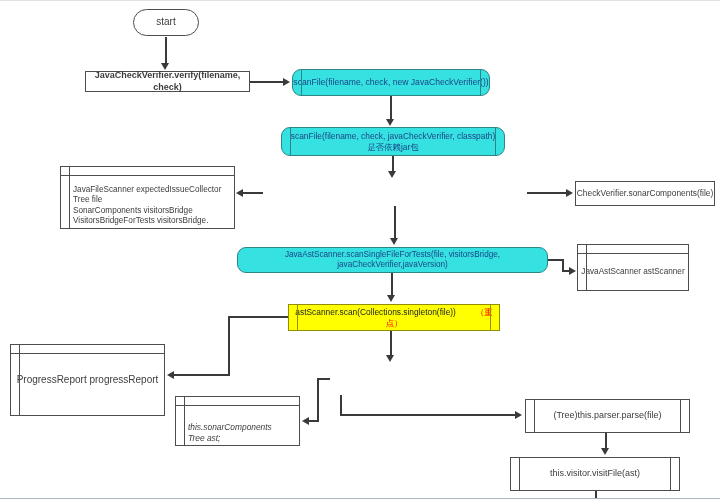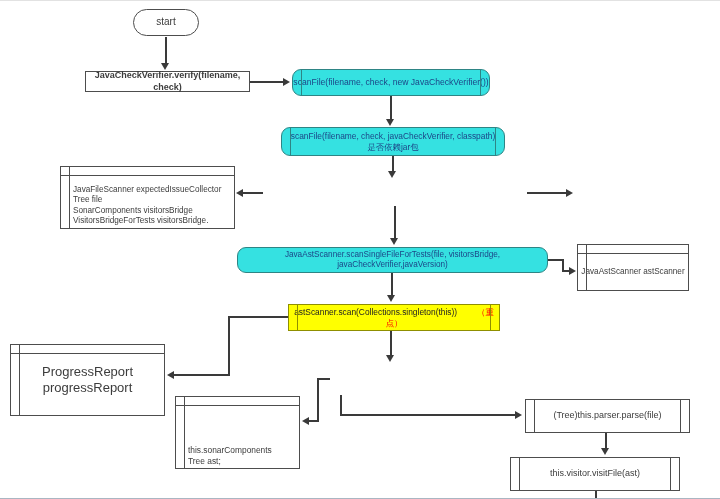--- a/index.html
+++ b/index.html
@@ -60,41 +60,44 @@
   <div class="box obj left-text" style="left:60px;top:165px;width:175px;height:63px;padding:11px 2px 2px 12px;font-size:8.2px;">
     <span>
       <span class="stack">JavaFileScanner expectedIssueCollector</span>
       <span class="stack">Tree file</span>
       <span class="stack">SonarComponents visitorsBridge</span>
       <span class="stack">VisitorsBridgeForTests visitorsBridge.</span>
     </span>
   </div>
 
 
+  <div class="box" style="left:575px;top:180px;width:140px;height:25px;font-size:8.4px;">
+    <span>CheckVerifier.sonarComponents(file)</span>
+  </div>
 
   <div class="box cyan" style="left:237px;top:246px;width:311px;height:26px;font-size:8.2px;">
     <span>JavaAstScanner.scanSingleFileForTests(file, visitorsBridge, javaCheckVerifier,javaVersion)</span>
   </div>
 
   <div class="box obj" style="left:577px;top:243px;width:112px;height:47px;padding-top:10px;font-size:8.2px;">
     <span>JavaAstScanner astScanner</span>
   </div>
 
   <div class="box yellow subr" style="left:288px;top:303px;width:212px;height:27px;font-size:8.4px;">
     <span>
-      <span>astScanner.scan(Collections.singleton(this))</span><span class="red">（重点）</span>
+      <span>astScanner.scan(Collections.singleton(file))</span><span class="red">（重点）</span>
     </span>
   </div>
 
-  <div class="box obj" style="left:10px;top:343px;width:155px;height:72px;font-size:13px;">
+  <div class="box obj" style="left:10px;top:343px;width:155px;height:72px;font-size:10px;">
     <span>ProgressReport progressReport</span>
   </div>
 
 
-  <div class="box obj left-text" style="left:175px;top:395px;width:125px;height:73px;padding:11px 20px 2px 12px;font-size:8.4px;">
+  <div class="box obj left-text" style="left:175px;top:395px;width:125px;height:50px;padding:11px 20px 2px 12px;font-size:8.4px;font-style:italic;">
     <span>
       <span class="stack">this.sonarComponents</span>
       <span class="stack">Tree ast;</span>
     </span>
   </div>
 
   <div class="box subr" style="left:525px;top:398px;width:165px;height:34px;">
     <span>(Tree)this.parser.parse(file)</span>
   </div>
 

